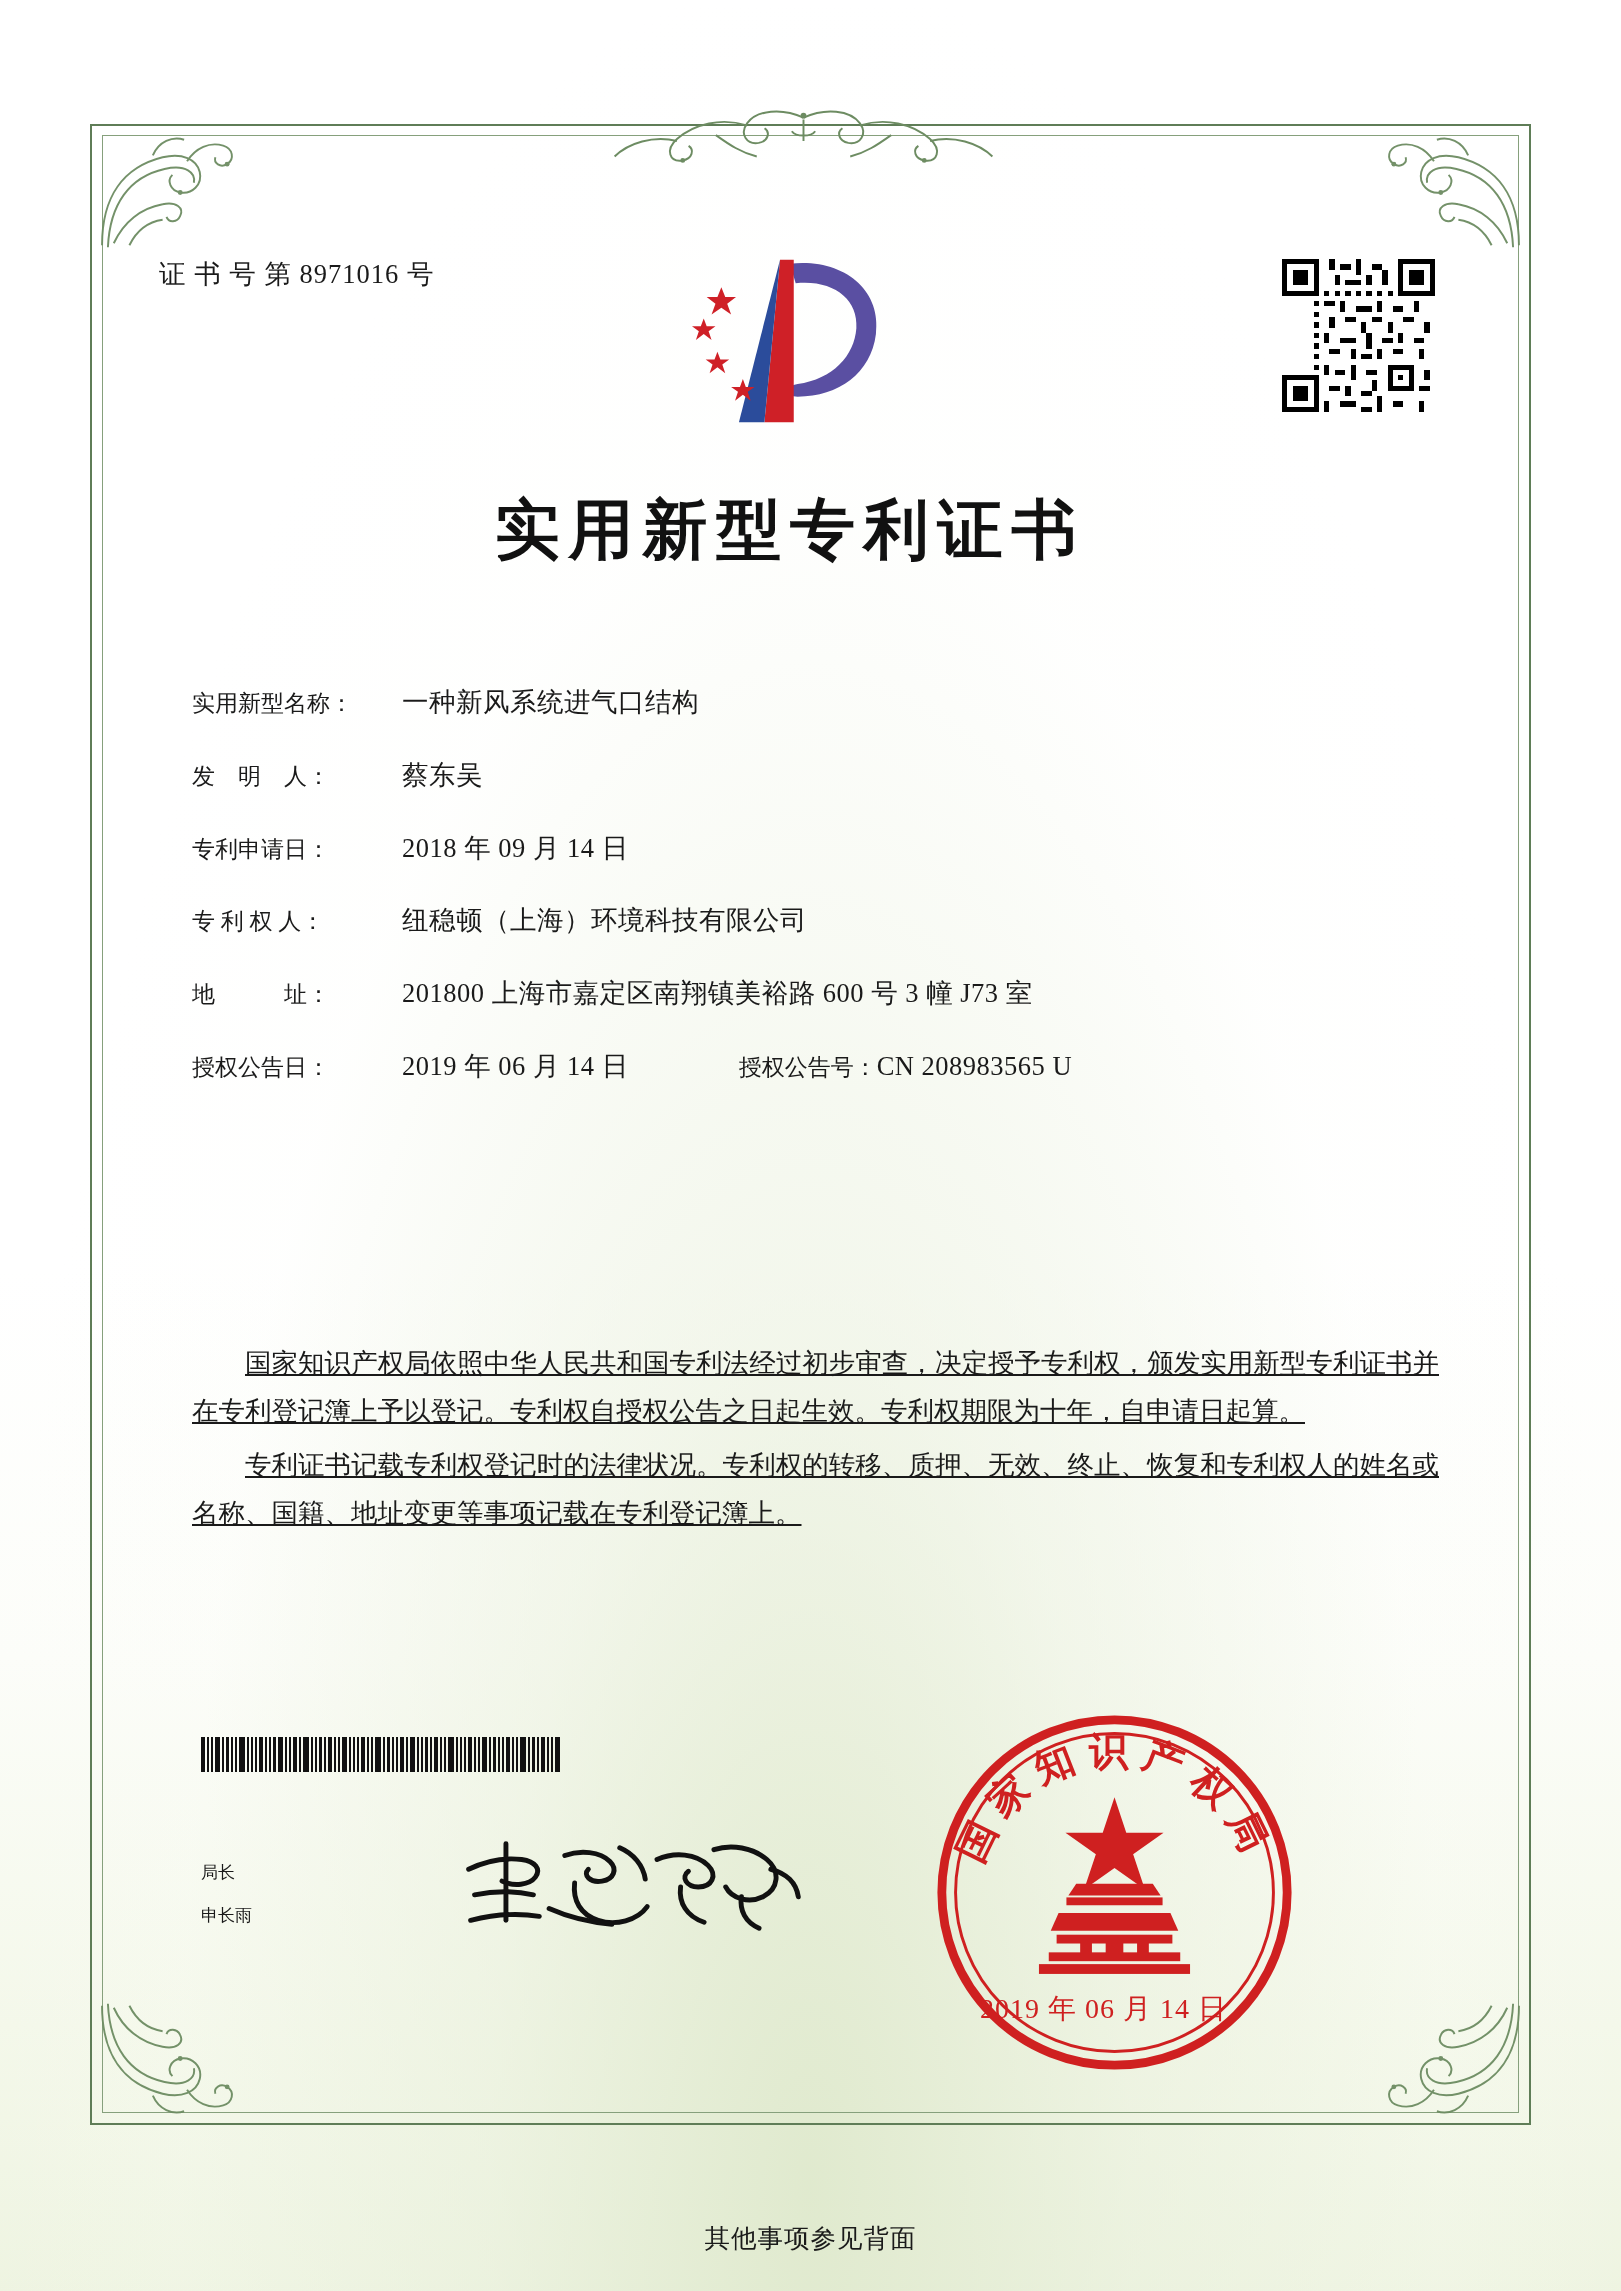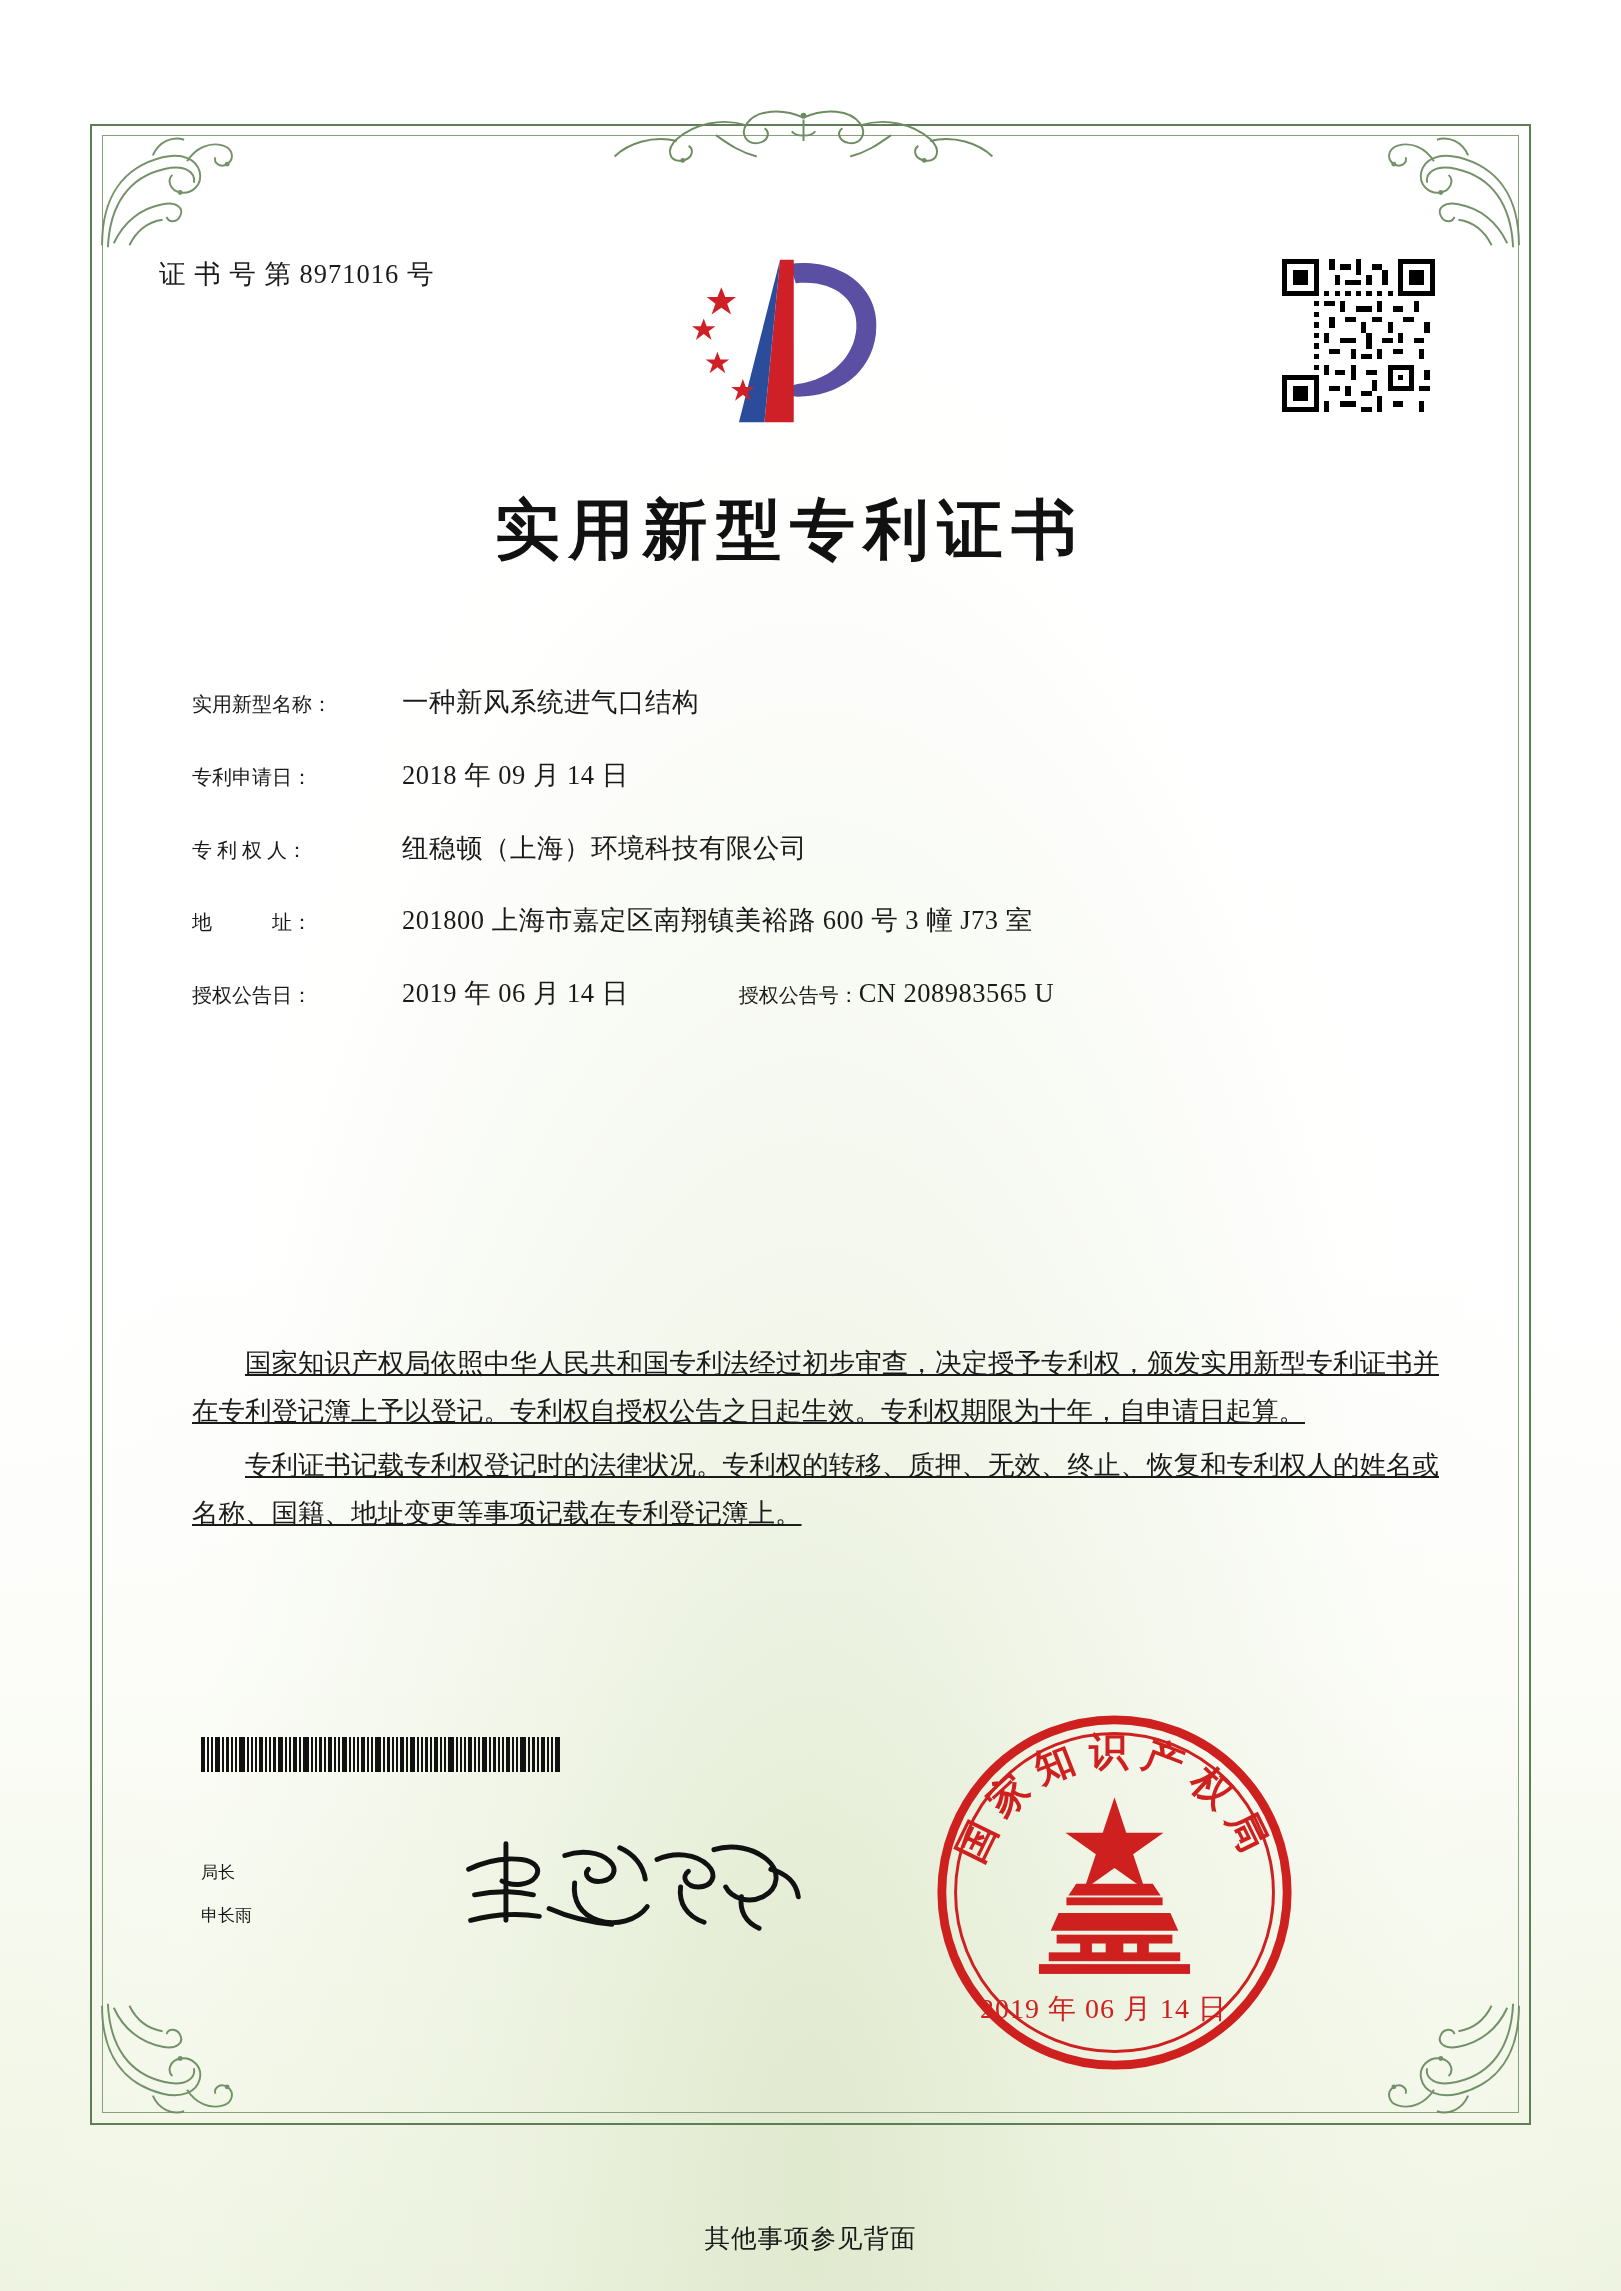--- a/index.html
+++ b/index.html
@@ -117,21 +117,21 @@
     line-height: 1.2;
   }
   .field-row {
     display: flex;
     align-items: baseline;
     margin-bottom: 41px;
     white-space: nowrap;
   }
   .field-label {
     display: inline-block;
-    font-size: 20px;
+    font-size: 23px;
     letter-spacing: 0px;
   }
   .lbl-w { width: 210px; }
   .field-value {
     font-size: 26.5px;
     letter-spacing: 0.5px;
   }
   .field-row.dual { margin-bottom: 39px; }
   .dual-gap { display:inline-block; width: 110px; }
 
@@ -407,20 +407,24 @@
   </div>
 
   <div id="doc-title">实用新型专利证书</div>
 
   <div id="fields">
     <div class="field-row">
       <span class="field-label lbl-w">实用新型名称：</span>
       <span class="field-value">一种新风系统进气口结构</span>
     </div>
     <div class="field-row">
+      <span class="field-label lbl-w">发　明　人：</span>
+      <span class="field-value">蔡东吴</span>
+    </div>
+    <div class="field-row">
       <span class="field-label lbl-w">专利申请日：</span>
       <span class="field-value">2018 年 09 月 14 日</span>
     </div>
     <div class="field-row">
       <span class="field-label lbl-w">专 利 权 人：</span>
       <span class="field-value">纽稳顿（上海）环境科技有限公司</span>
     </div>
     <div class="field-row">
       <span class="field-label lbl-w">地　　　址：</span>
       <span class="field-value">201800 上海市嘉定区南翔镇美裕路 600 号 3 幢 J73 室</span>

